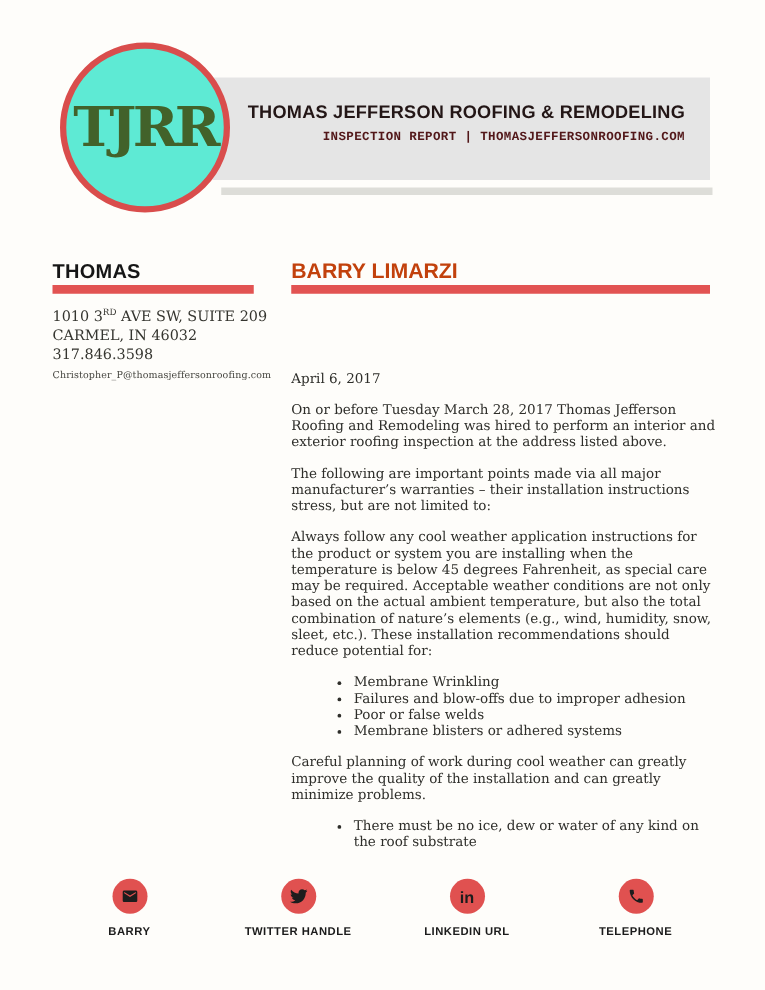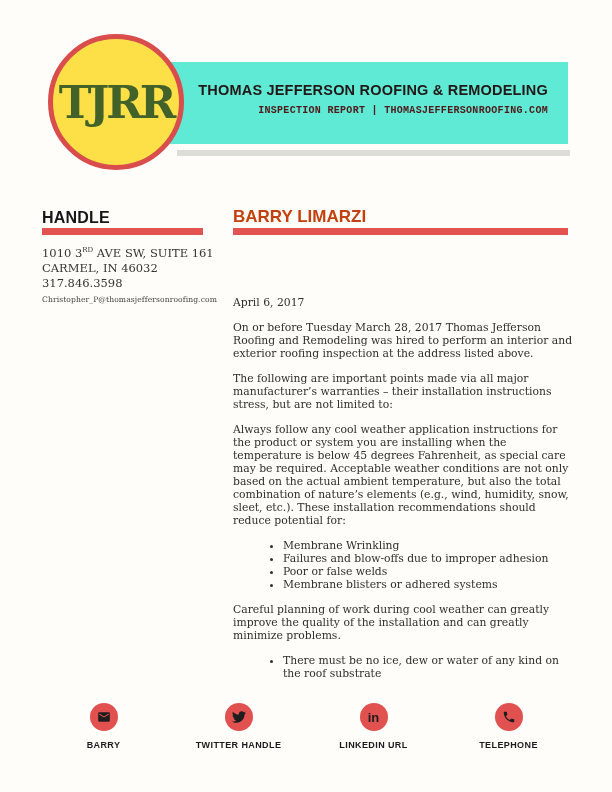--- a/index.html
+++ b/index.html
@@ -11,21 +11,21 @@
     background: #fefdfa;
     overflow: hidden;
     font-family: "DejaVu Serif", serif;
   }
 
   
   .banner {
     position: absolute;
     left: 170px; top: 62px;
     width: 398px; height: 82px;
-    background: #5eead4;
+    background: #e5e5e5;
     text-align: right;
     padding: 20px 20px 0 0;
   }
   .banner-title {
     font-family: "Liberation Sans", sans-serif;
     font-weight: bold;
     font-size: 14.5px;
     letter-spacing: 0.2px;
     color: #231616;
   }
@@ -35,21 +35,21 @@
     font-size: 10px;
     letter-spacing: 0.3px;
     color: #521719;
     margin-top: 7px;
     text-align: right;
   }
   .logo-circle {
     position: absolute;
     left: 48px; top: 34px;
     width: 136px; height: 136px;
-    background: #fde047;
+    background: #5eead4;
     border: 5px solid #d94d4c;
     border-radius: 50%;
     z-index: 2;
     display: flex;
     align-items: center;
     justify-content: center;
   }
   .logo-text {
     font-family: "DejaVu Serif", serif;
     font-weight: bold;
@@ -177,25 +177,25 @@
   <div class="banner">
     <div class="banner-title">THOMAS JEFFERSON ROOFING &amp; REMODELING</div>
     <div class="banner-subtitle">INSPECTION REPORT | THOMASJEFFERSONROOFING.COM</div>
   </div>
   <div class="logo-circle">
     <span class="logo-text">TJRR</span>
   </div>
   <div class="header-rule"></div>
 
   <div class="contact-col">
-    <div class="heading">HANDLE</div>
+    <div class="heading">THOMAS</div>
   </div>
   <div class="accent-bar contact-bar"></div>
   <div class="contact-details">
-    <div><span>1010 3</span><sup>RD</sup><span> AVE SW, SUITE 161</span></div>
+    <div><span>1010 3</span><sup>RD</sup><span> AVE SW, SUITE 209</span></div>
     <div>CARMEL, IN 46032</div>
     <div>317.846.3598</div>
     <div class="contact-email">Christopher_P@thomasjeffersonroofing.com</div>
   </div>
 
   <div class="recipient-col">
     <div class="recipient-name">BARRY LIMARZI</div>
   </div>
   <div class="accent-bar recipient-bar"></div>
 

